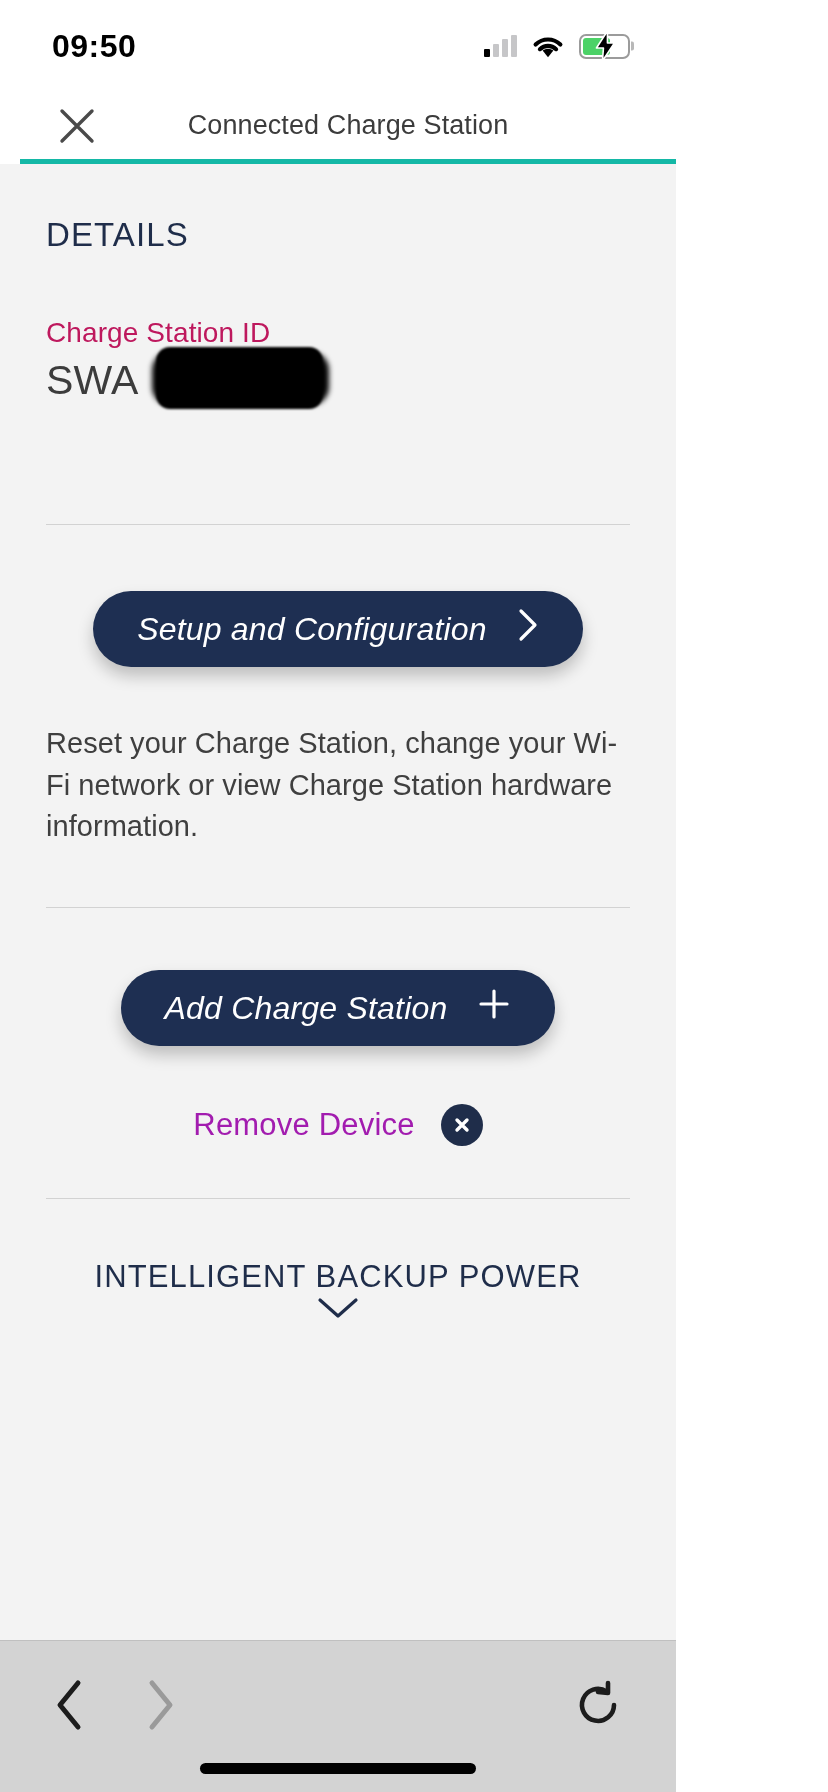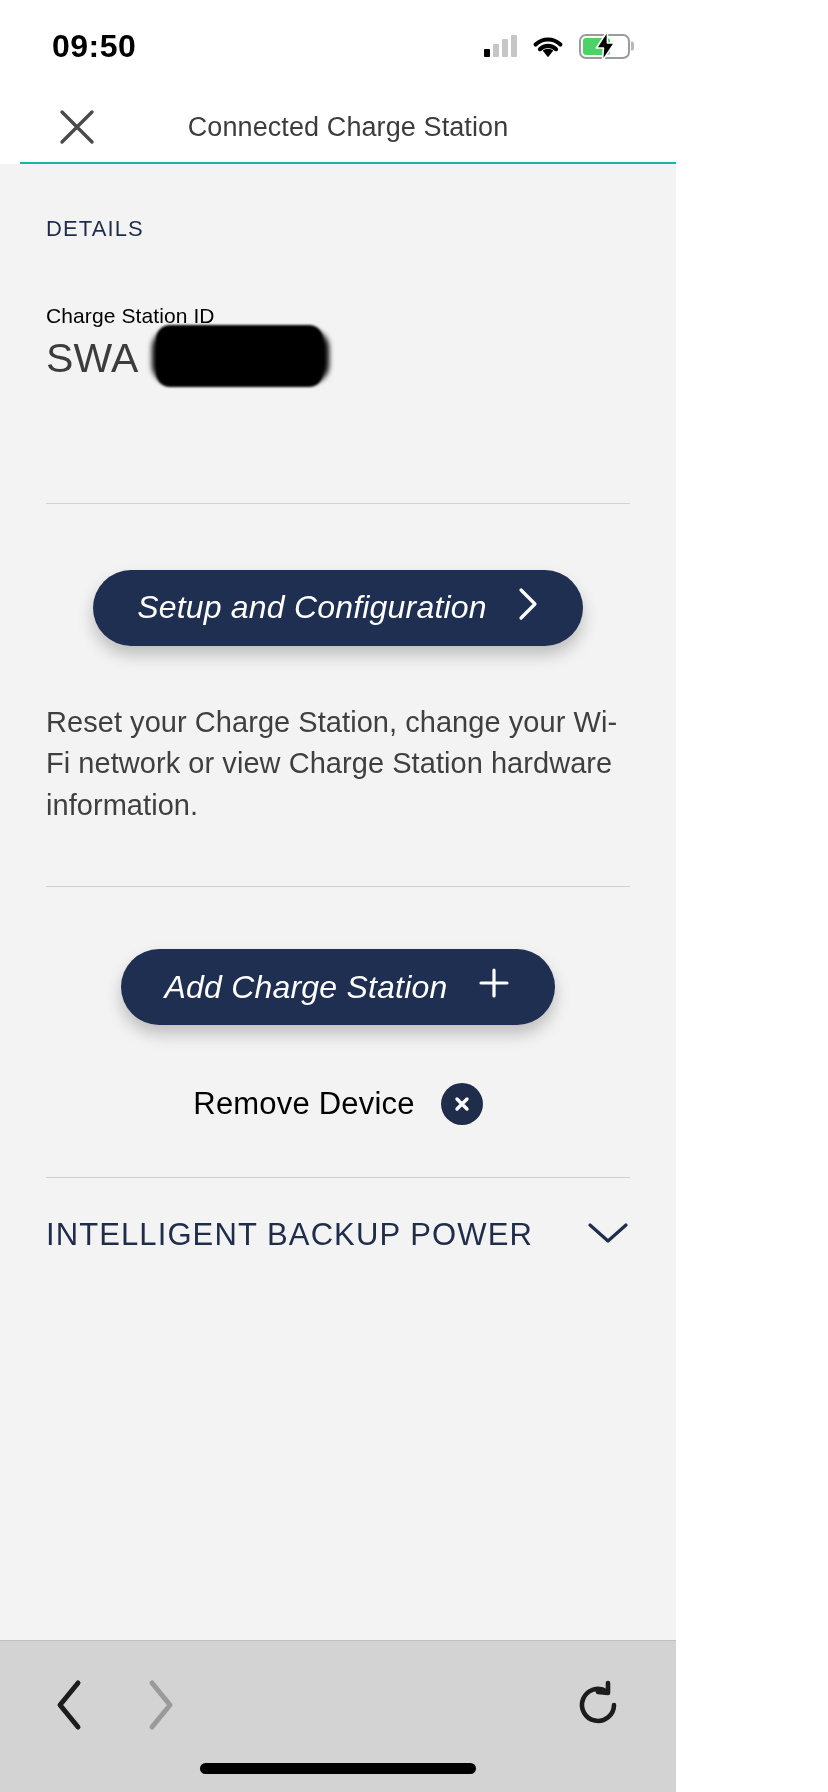--- a/index.html
+++ b/index.html
@@ -95,21 +95,21 @@
     left: 50%;
     top: 50%;
     transform: translate(-48%, -50%);
   }
 
   
   .app-header {
     position: relative;
     height: 72px;
     background: #ffffff;
-    border-bottom: 2px solid #14b8a6;
+    border-bottom: 5px solid #14b8a6;
     display: flex;
     align-items: center;
     flex: 0 0 auto;
     margin-left: 20px;
   }
 
   .close-btn {
     position: absolute;
     left: 34px;
     top: 50%;
@@ -133,33 +133,33 @@
   
   .content {
     flex: 1 1 auto;
     background: #f3f3f3;
     padding: 0 46px;
     overflow: hidden;
     position: relative;
   }
 
   .section-title {
-    font-size: 22px;
+    font-size: 33px;
     color: #1f2d4a;
     letter-spacing: 1.1px;
     padding-top: 52px;
   }
 
   .field-group { margin-top: 60px; }
 
   .field { position: relative; }
 
   .field-label {
-    font-size: 21px;
-    color: #000000;
+    font-size: 28px;
+    color: #be185d;
     letter-spacing: 0.1px;
     line-height: 1.35;
   }
 
   .field-value {
     font-size: 41px;
     color: #3c3c3c;
     letter-spacing: 0.2px;
     line-height: 1.25;
     margin-top: 3px;
@@ -239,21 +239,21 @@
   .remove-row {
     display: flex;
     align-items: center;
     justify-content: center;
     gap: 26px;
     cursor: pointer;
   }
 
   .remove-label {
     font-size: 31px;
-    color: #000000;
+    color: #a21caf;
     letter-spacing: 0.2px;
   }
 
   .circle-x {
     width: 42px;
     height: 42px;
     border-radius: 50%;
     background: #1f2d4a;
     display: flex;
     align-items: center;
@@ -390,21 +390,21 @@
       <span class="remove-label">Remove Device</span>
       <span class="circle-x">
         <svg width="22" height="22" viewBox="0 0 22 22">
           <path d="M6 6 L16 16 M16 6 L6 16" stroke="#ffffff" stroke-width="3.4" stroke-linecap="round"></path>
         </svg>
       </span>
     </div>
 
     <div class="divider" style="margin-top:52px;"></div>
 
-    <div class="accordion-row" style="margin-top:39px;">
+    <div class="accordion-row" style="margin-top:60px;flex-direction:column;">
       <span class="accordion-title">INTELLIGENT BACKUP POWER</span>
       <span>
         <svg width="44" height="26" viewBox="0 0 44 26">
           <path d="M4 5 L22 21 L40 5" stroke="#1f2d4a" stroke-width="3.2" fill="none" stroke-linecap="round" stroke-linejoin="round"></path>
         </svg>
       </span>
     </div>
 
   </div>
 

